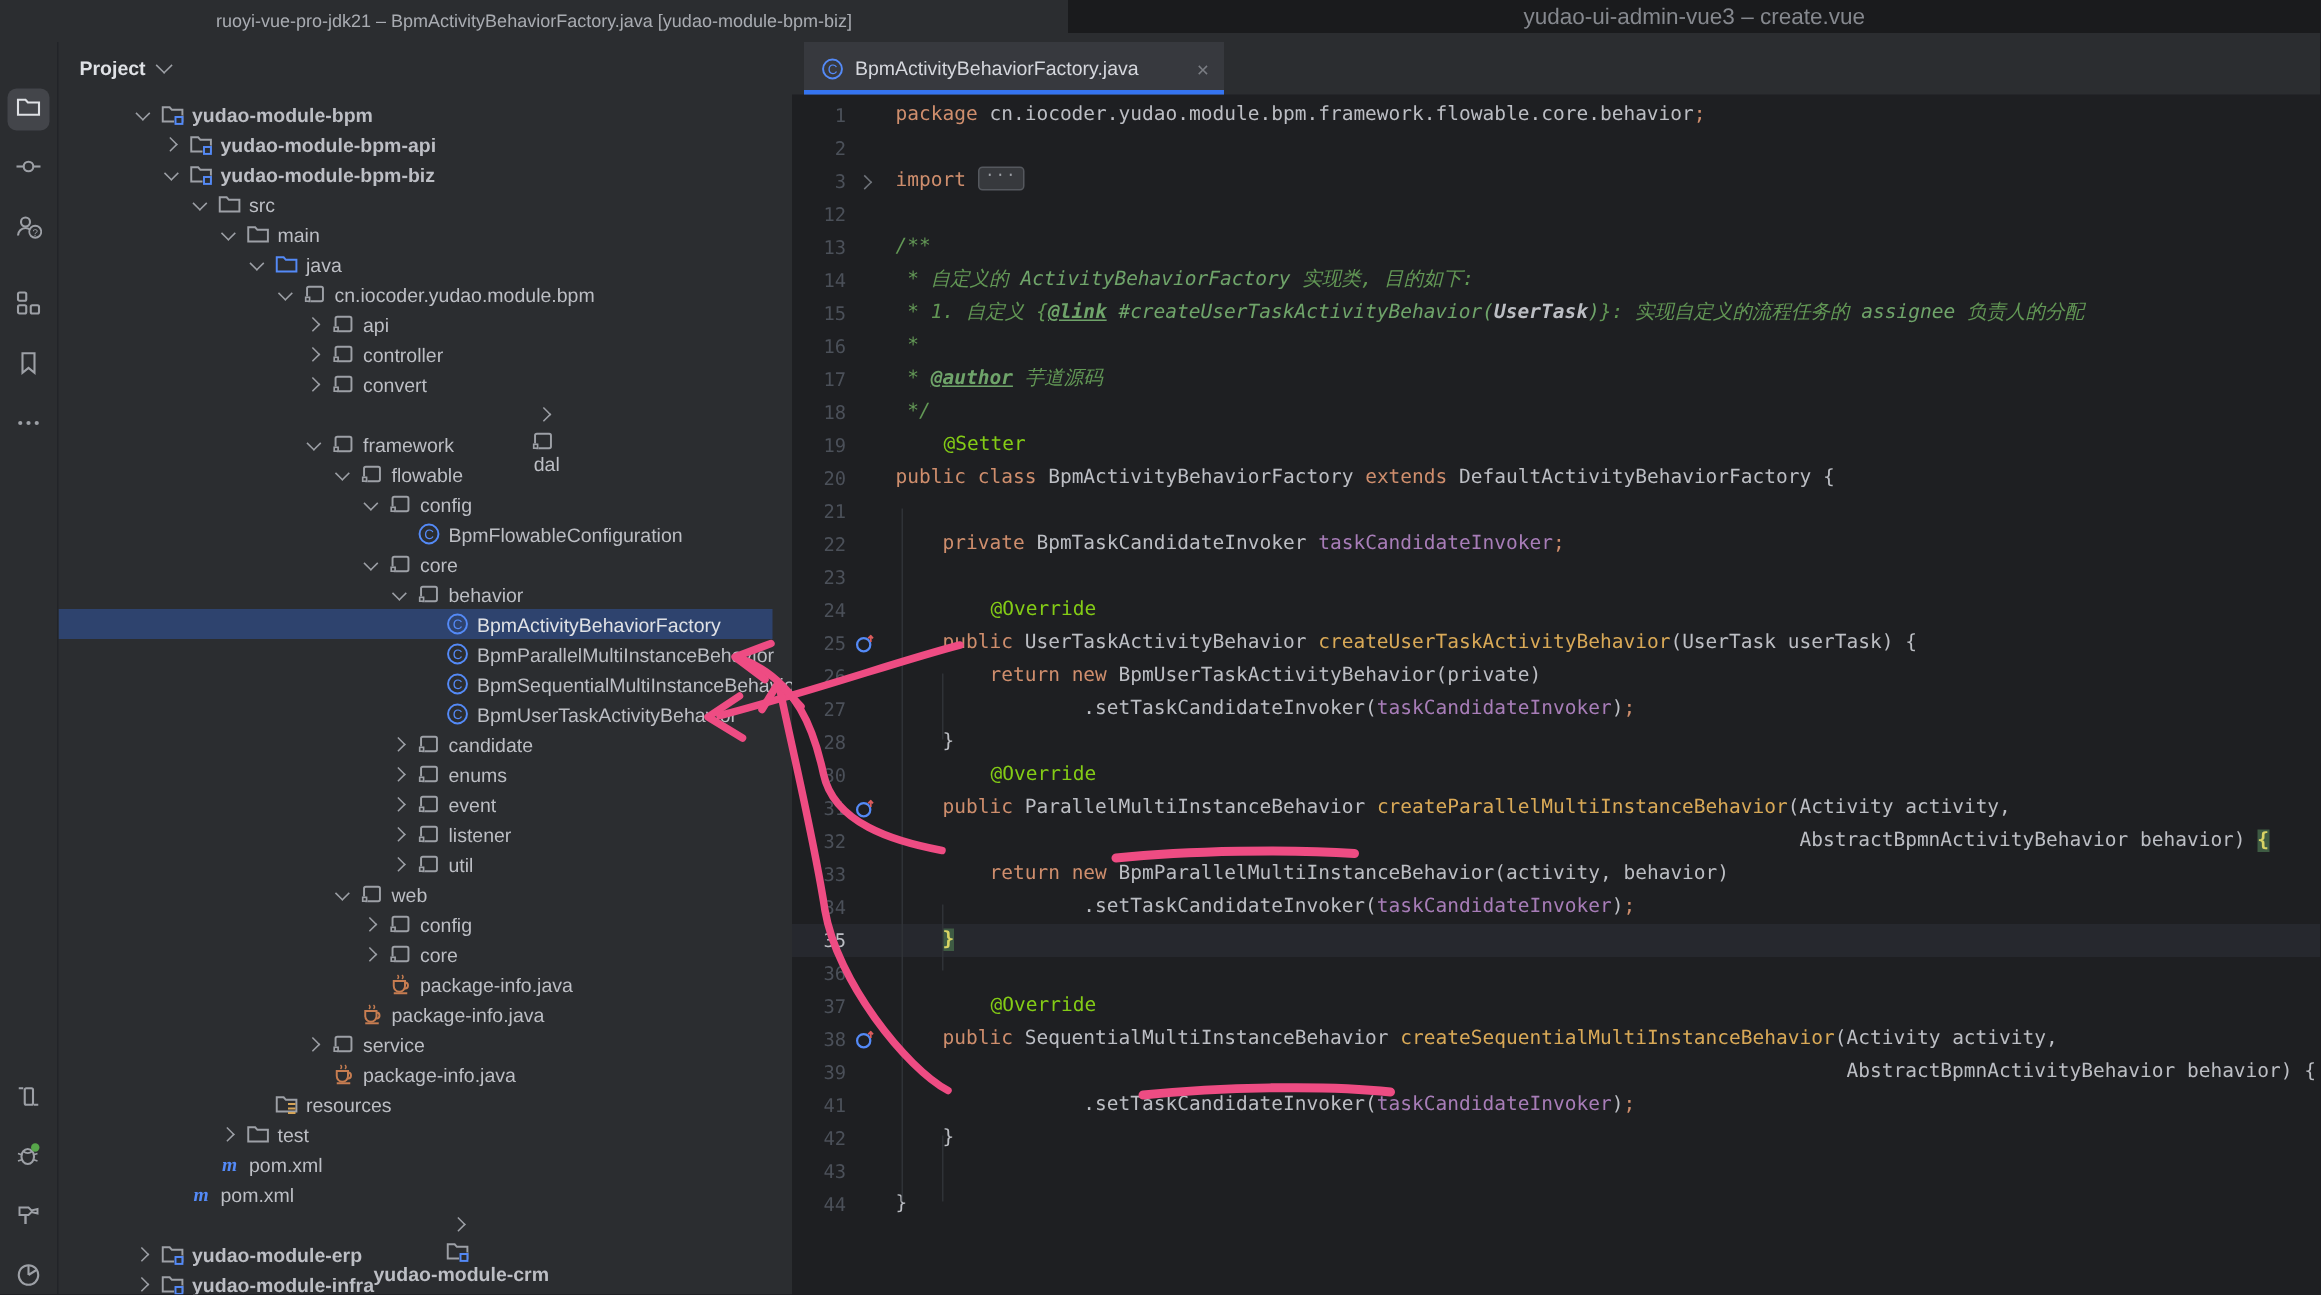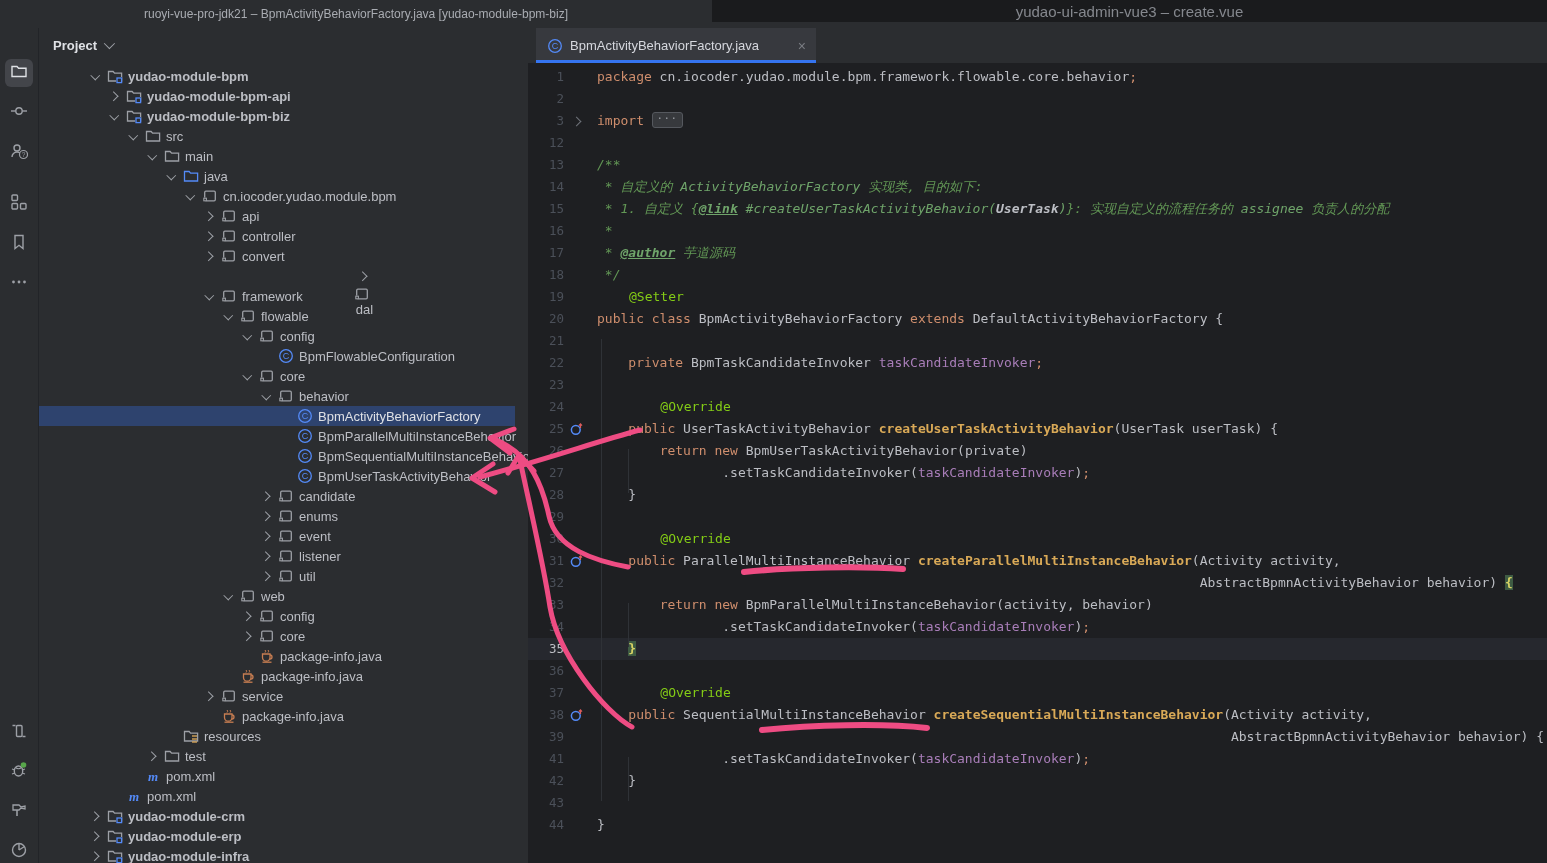--- a/index.html
+++ b/index.html
@@ -32,21 +32,21 @@
   .tab::after{content:"";position:absolute;left:0;right:0;bottom:0;height:3px;background:#3574f0;}
   .tab .close{margin-left:auto;color:#7a7d83;font-size:14px;}
   .code-area{position:absolute;top:35px;left:0;right:0;bottom:0;padding-top:3px;}
   .cl{height:22px;line-height:22px;display:flex;font-family:"DejaVu Sans Mono","Liberation Mono",monospace;font-size:13px;color:#bcbec4;white-space:pre;}
   .cl.cur{background:#26282e;}
   .g-num{width:36px;text-align:right;color:#4b5059;flex:none;font-size:12.5px;}
   .cl.cur .g-num{color:#bcbec4;}
   .g-ico{width:24px;flex:none;display:flex;align-items:center;justify-content:center;position:relative;}
   .code{padding-left:9px;flex:none;}
   .kw{color:#cf8e6d;} .semi{color:#cf8e6d;} .pln{color:#bcbec4;}
-  .ann{color:#84cc16;margin-left:32px;} .mth{color:#d9a957;font-weight:bold;} .fld{color:#a87db8;}
+  .ann{color:#84cc16;margin-left:32px;} .mth{color:#d9a957;font-weight:normal;} .fld{color:#a87db8;}
   .doc{color:#629755;font-style:italic;} .docref{color:#6fa46a;font-style:italic;}
   .doctag{color:#6fa46a;font-style:italic;font-weight:bold;text-decoration:underline;}
   .docbold{color:#bcbec4;font-weight:bold;font-style:italic;}
   .bhl{background:#3e5b43;color:#d8d364;font-weight:bold;}
   .foldbox{display:inline-block;background:#37393d;border:1px solid #55585e;border-radius:3px;color:#9da0a6;font-size:10px;letter-spacing:1px;padding:0 4px;height:14px;line-height:12px;vertical-align:middle;margin-top:-3px;}
   .guide{position:absolute;width:1px;background:#2f3237;}
   .fold-chev{width:6px;height:6px;border-right:1.4px solid #6f737a;border-bottom:1.4px solid #6f737a;transform:rotate(-45deg);}
   #overlay{position:absolute;left:0;top:0;pointer-events:none;z-index:50;}
 </style>
 </head>
@@ -518,21 +518,21 @@
         </div>
         <div class="trow" style="padding-left: 67px;">
           <span class="chev "></span>
           <span class="ticon">
             <svg width="16" height="16">
               <text x="8" y="12.5" text-anchor="middle" font-size="13" font-style="italic" font-weight="bold" font-family="Liberation Serif" fill="#548af7">m</text>
             </svg>
           </span>
           <span>pom.xml</span>
         </div>
-        <div class="trow bold" style="padding-left: 48px;">
+        <div class="trow bold" style="padding-left: 48px; flex-direction: column;">
           <span class="chev c"></span>
           <span class="ticon">
             <svg width="16" height="16">
               <path d="M1.5 3.5 h4.6 l1.5 1.7 h7 v7.8 h-13.1 z" fill="none" stroke="#9da0a6" stroke-width="1.3"></path>
               <rect x="9" y="9" width="6" height="6" fill="#2b2d30"></rect>
               <rect x="10" y="10" width="4.6" height="4.6" fill="none" stroke="#548af7" stroke-width="1.3"></rect>
             </svg>
           </span>
           <span>yudao-module-crm</span>
         </div>
@@ -591,21 +591,20 @@
         <div class="cl"><span class="g-num">22</span><span class="g-ico"></span><span class="code"><span>    </span><span class="kw">private</span><span class="pln"> BpmTaskCandidateInvoker </span><span class="fld">taskCandidateInvoker</span><span class="semi">;</span></span></div>
         <div class="cl"><span class="g-num">23</span><span class="g-ico"></span><span class="code"></span></div>
         <div class="cl"><span class="g-num">24</span><span class="g-ico"></span><span class="code"><span>    </span><span class="ann">@Override</span></span></div>
         <div class="cl"><span class="g-num">25</span><span class="g-ico"><svg width="13" height="13">
               <circle cx="5.8" cy="6.8" r="4.4" fill="none" stroke="#548af7" stroke-width="1.5"></circle>
               <path d="M10.5 5 L10.5 1 M8.8 2.6 L10.5 0.9 L12 2.6" fill="none" stroke="#db5c5c" stroke-width="1.2"></path>
             </svg></span><span class="code"><span>    </span><span class="kw">public</span><span class="pln"> UserTaskActivityBehavior </span><span class="mth">createUserTaskActivityBehavior</span><span class="pln">(UserTask userTask) {</span></span></div>
         <div class="cl"><span class="g-num">26</span><span class="g-ico"></span><span class="code"><span>        </span><span class="kw">return</span><span class="pln"> </span><span class="kw">new</span><span class="pln"> BpmUserTaskActivityBehavior(private)</span></span></div>
         <div class="cl"><span class="g-num">27</span><span class="g-ico"></span><span class="code"><span>                </span><span class="pln">.setTaskCandidateInvoker(</span><span class="fld">taskCandidateInvoker</span><span class="pln">)</span><span class="semi">;</span></span></div>
         <div class="cl"><span class="g-num">28</span><span class="g-ico"></span><span class="code"><span>    </span><span class="pln">}</span></span></div>
-        <div class="cl"><span class="g-num">29</span><span class="g-ico"></span><span class="code"></span></div>
         <div class="cl"><span class="g-num">30</span><span class="g-ico"></span><span class="code"><span>    </span><span class="ann">@Override</span></span></div>
         <div class="cl"><span class="g-num">31</span><span class="g-ico"><svg width="13" height="13">
               <circle cx="5.8" cy="6.8" r="4.4" fill="none" stroke="#548af7" stroke-width="1.5"></circle>
               <path d="M10.5 5 L10.5 1 M8.8 2.6 L10.5 0.9 L12 2.6" fill="none" stroke="#db5c5c" stroke-width="1.2"></path>
             </svg></span><span class="code"><span>    </span><span class="kw">public</span><span class="pln"> ParallelMultiInstanceBehavior </span><span class="mth">createParallelMultiInstanceBehavior</span><span class="pln">(Activity activity,</span></span></div>
         <div class="cl"><span class="g-num">32</span><span class="g-ico"></span><span class="code"><span>                                                                             </span><span class="pln">AbstractBpmnActivityBehavior behavior) </span><span class="bhl">{</span></span></div>
         <div class="cl"><span class="g-num">33</span><span class="g-ico"></span><span class="code"><span>        </span><span class="kw">return</span><span class="pln"> </span><span class="kw">new</span><span class="pln"> BpmParallelMultiInstanceBehavior(activity, behavior)</span></span></div>
         <div class="cl"><span class="g-num">34</span><span class="g-ico"></span><span class="code"><span>                </span><span class="pln">.setTaskCandidateInvoker(</span><span class="fld">taskCandidateInvoker</span><span class="pln">)</span><span class="semi">;</span></span></div>
         <div class="cl cur"><span class="g-num">35</span><span class="g-ico"></span><span class="code"><span>    </span><span class="bhl">}</span></span></div>
         <div class="cl"><span class="g-num">36</span><span class="g-ico"></span><span class="code"></span></div>

